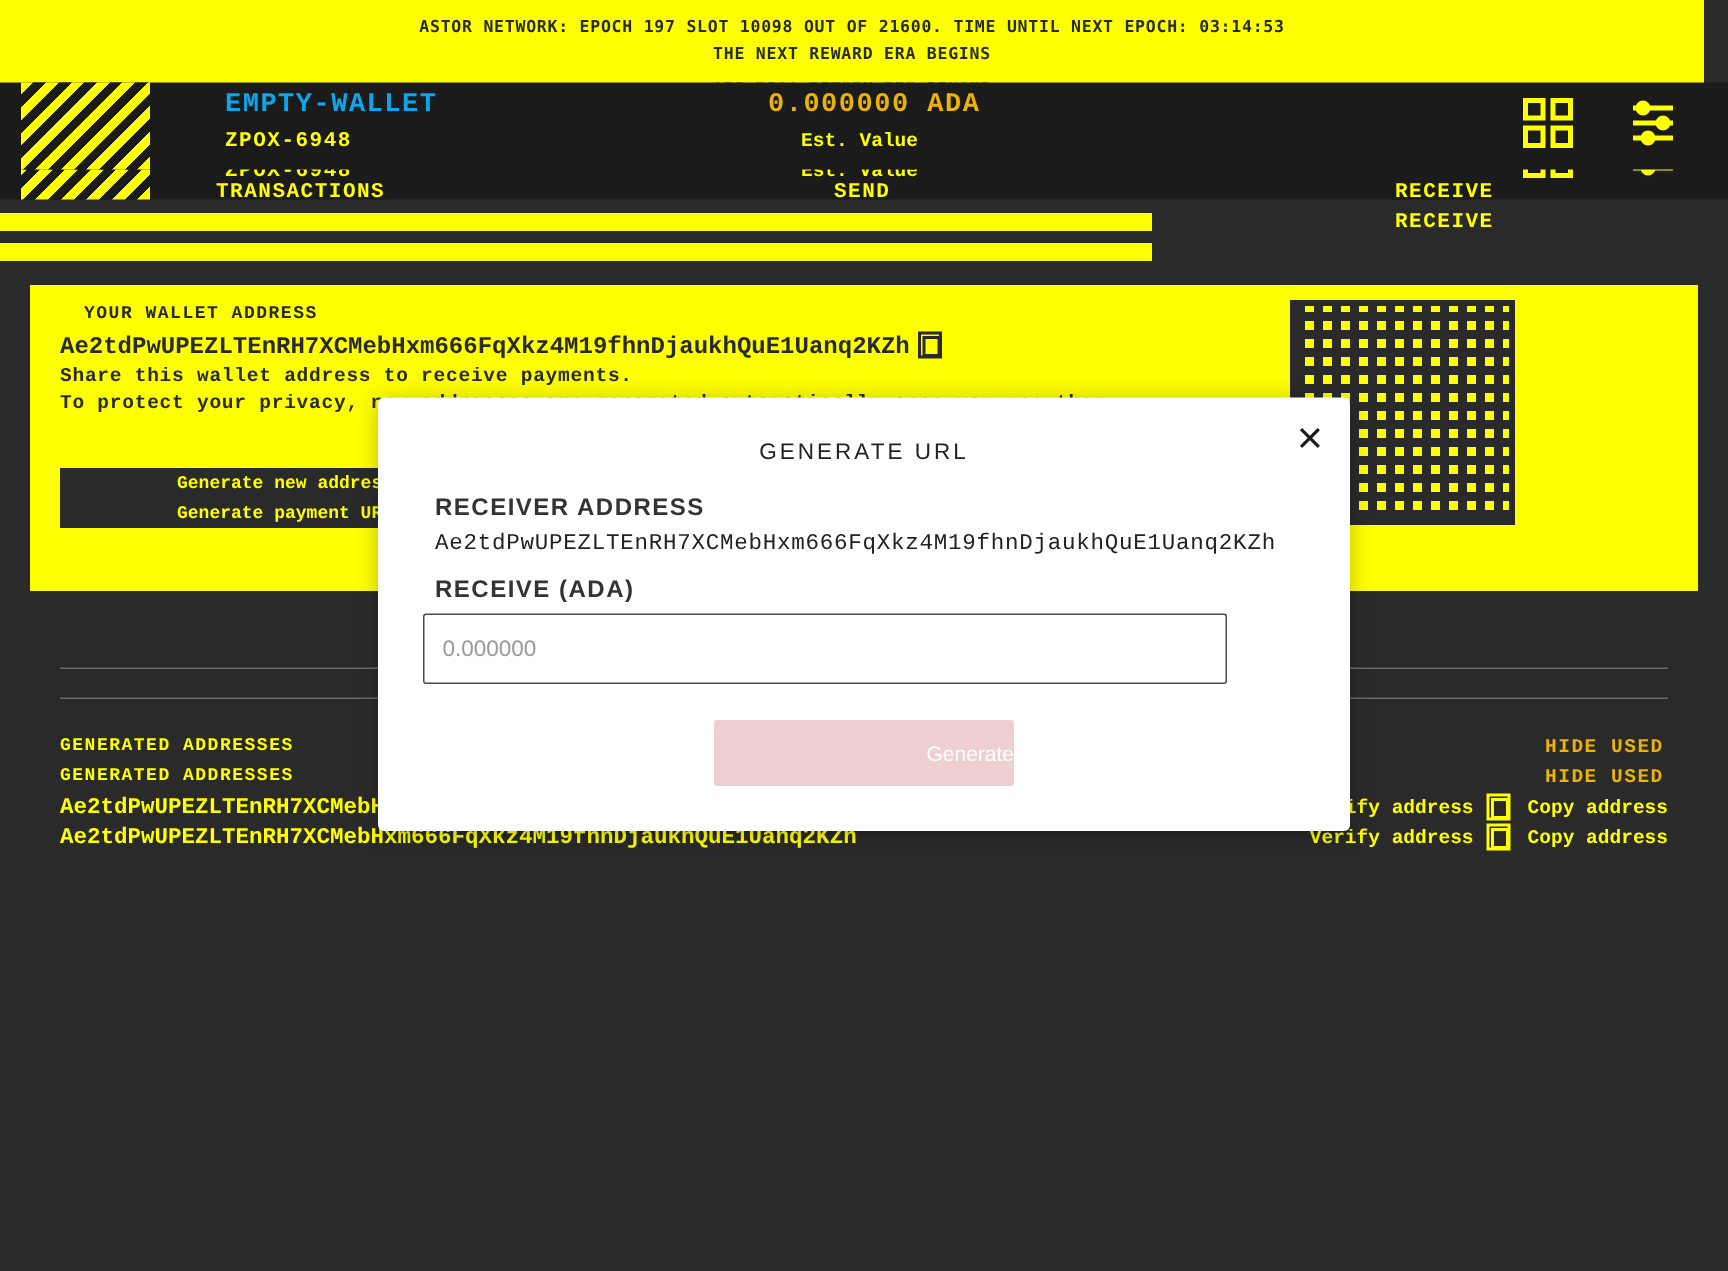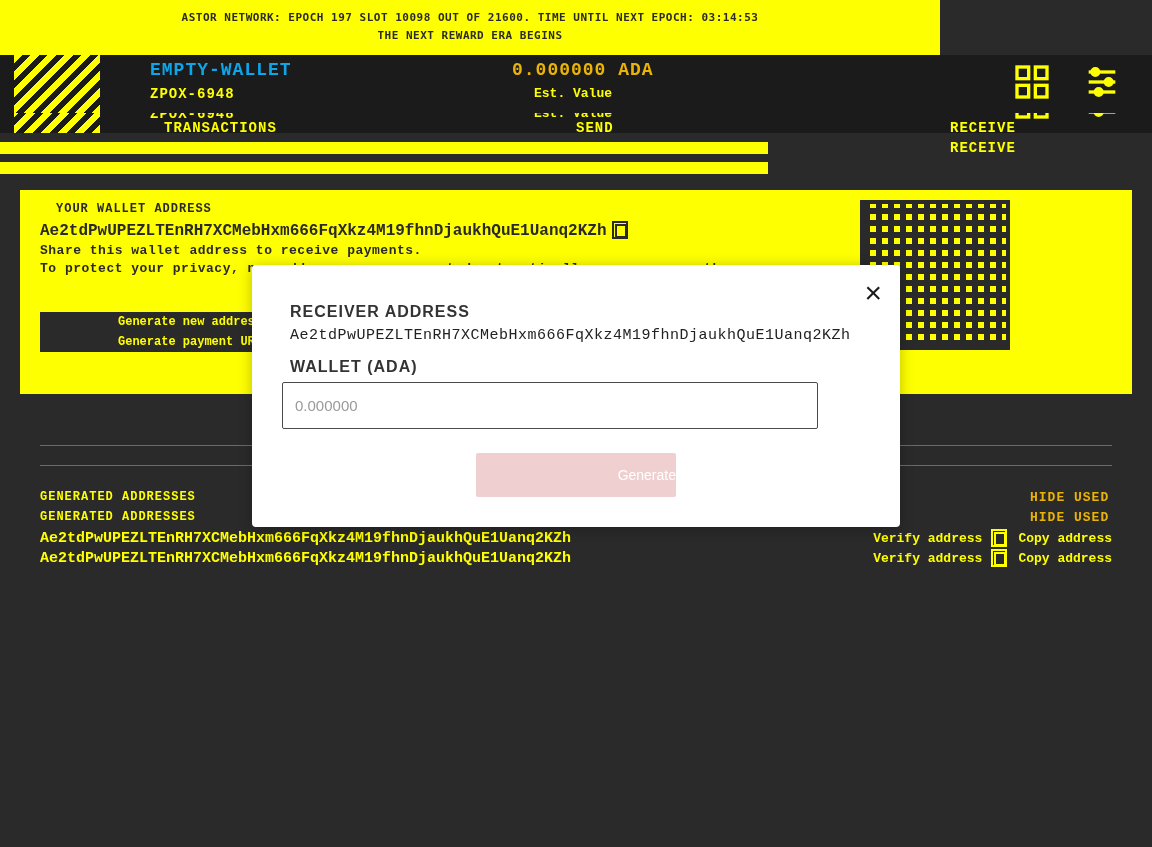--- a/index.html
+++ b/index.html
@@ -11,21 +11,21 @@
     position:relative;
   }
   
   .layer {
     position:absolute; left:0; top:0; width:1152px;
   }
   .layer.shadow { top:20px; }
 
   
   .banner {
-    position:absolute; left:0; top:0; width:940px; height:55px;
+    position:absolute; left:0; top:0; width:1136px; height:55px;
     background:#feff00;
     text-align:center;
     font-size:11px; letter-spacing:0.5px;
     color:#2b2a2a;
     padding-top:9px;
     line-height:18px;
     font-weight:900;
     font-family: monospace;
   }
   
@@ -62,21 +62,21 @@
     color:#feff00;
   }
   .hdr-icon.i1 { left:1012px; }
   .hdr-icon.i2 { left:1082px; }
   .hdr-icon svg { width:40px; height:40px; }
 
   
   .tab {
     position:absolute; top:120px;
     color:#feff00; font-weight:900; font-size:14px;
-    font-family:"Courier New",monospace; letter-spacing:1px;margin-left:20px;
+    font-family:"Courier New",monospace; letter-spacing:1px;
   }
   .tab.t1 { left:144px; }
   .tab.t2 { left:556px; }
   .tab.t3 { left:930px; }
 
   
   .tabline {
     position:absolute; left:0; top:142px; width:768px; height:12px;
     background:#feff00;
   }
@@ -325,19 +325,20 @@
       <span>Verify address</span>
       <span class="copy-ic"></span>
       <span>Copy address</span>
     </span>
   </div>
 </div>
 
 <div class="overlay">
   <div class="modal">
     <div class="modal-close">×</div>
+    <div class="modal-title">GENERATE URL</div>
     <div class="field-label">RECEIVER ADDRESS</div>
     <div class="field-addr">Ae2tdPwUPEZLTEnRH7XCMebHxm666FqXkz4M19fhnDjaukhQuE1Uanq2KZh</div>
-    <div class="field-label">WALLET (ADA)</div>
+    <div class="field-label">RECEIVE (ADA)</div>
     <input class="field-input" placeholder="0.000000" style="">
     <button class="modal-btn">Generate</button>
   </div>
 </div>
 
 </body></html>

